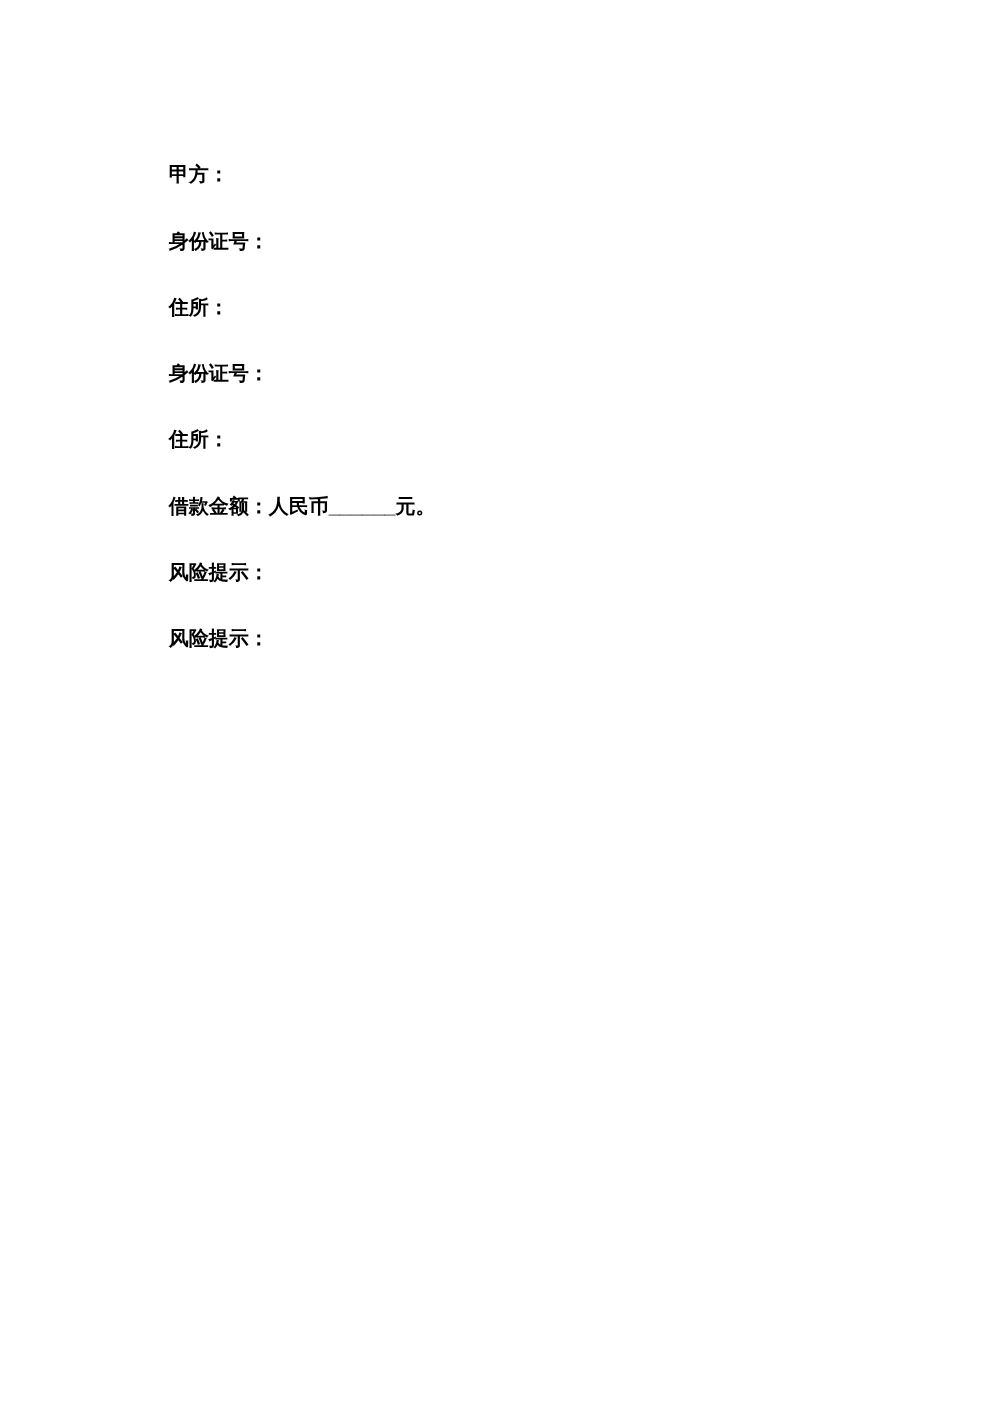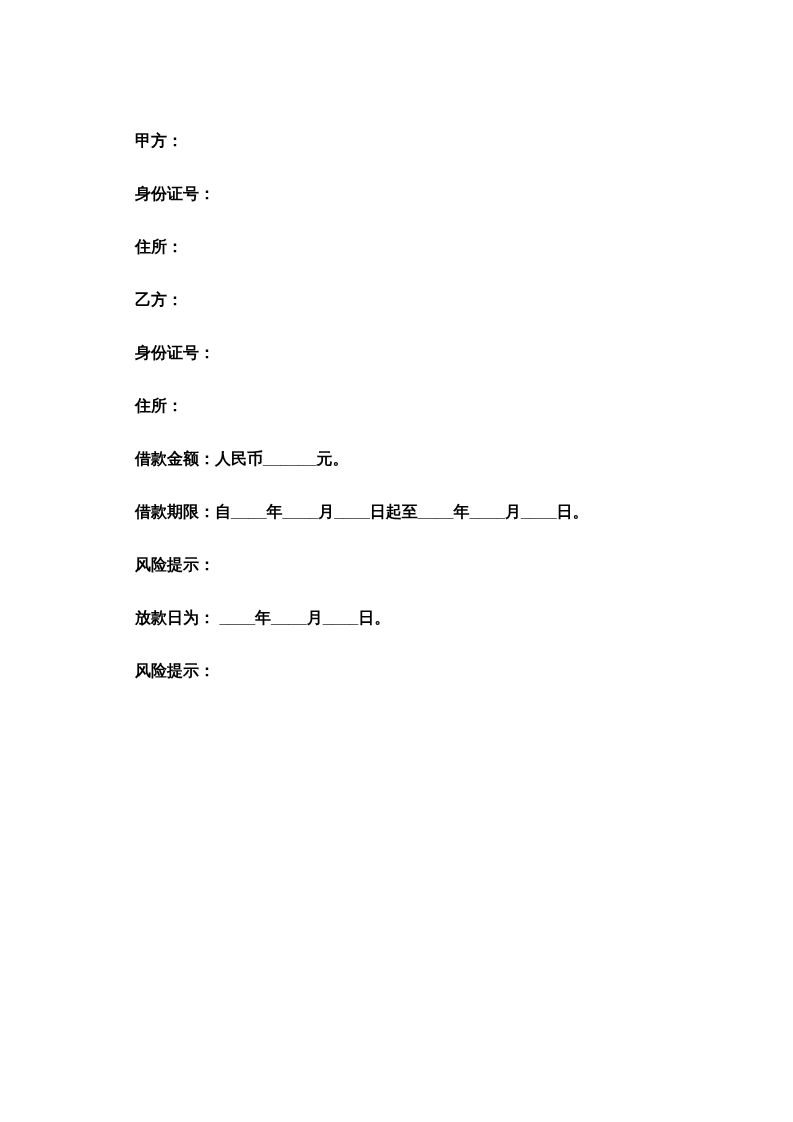--- a/index.html
+++ b/index.html
@@ -43,22 +43,19 @@
   }
 </style>
 </head>
 <body>
 
 <div class="page">
   <div class="doc">
     <p class="field">甲方：</p>
     <p class="field">身份证号：</p>
     <p class="field">住所：</p>
-    <p class="field">乙方：</p>
     <p class="field">身份证号：</p>
     <p class="field">住所：</p>
     <p class="field">借款金额：人民币______元。</p>
-    <p class="field">借款期限：自____年____月____日起至____年____月____日。</p>
     <p class="plain">风险提示：</p>
-    <p class="field">放款日为： ____年____月____日。</p>
     <p class="plain">风险提示：</p>
   </div>
 </div>
 
 </body></html>

